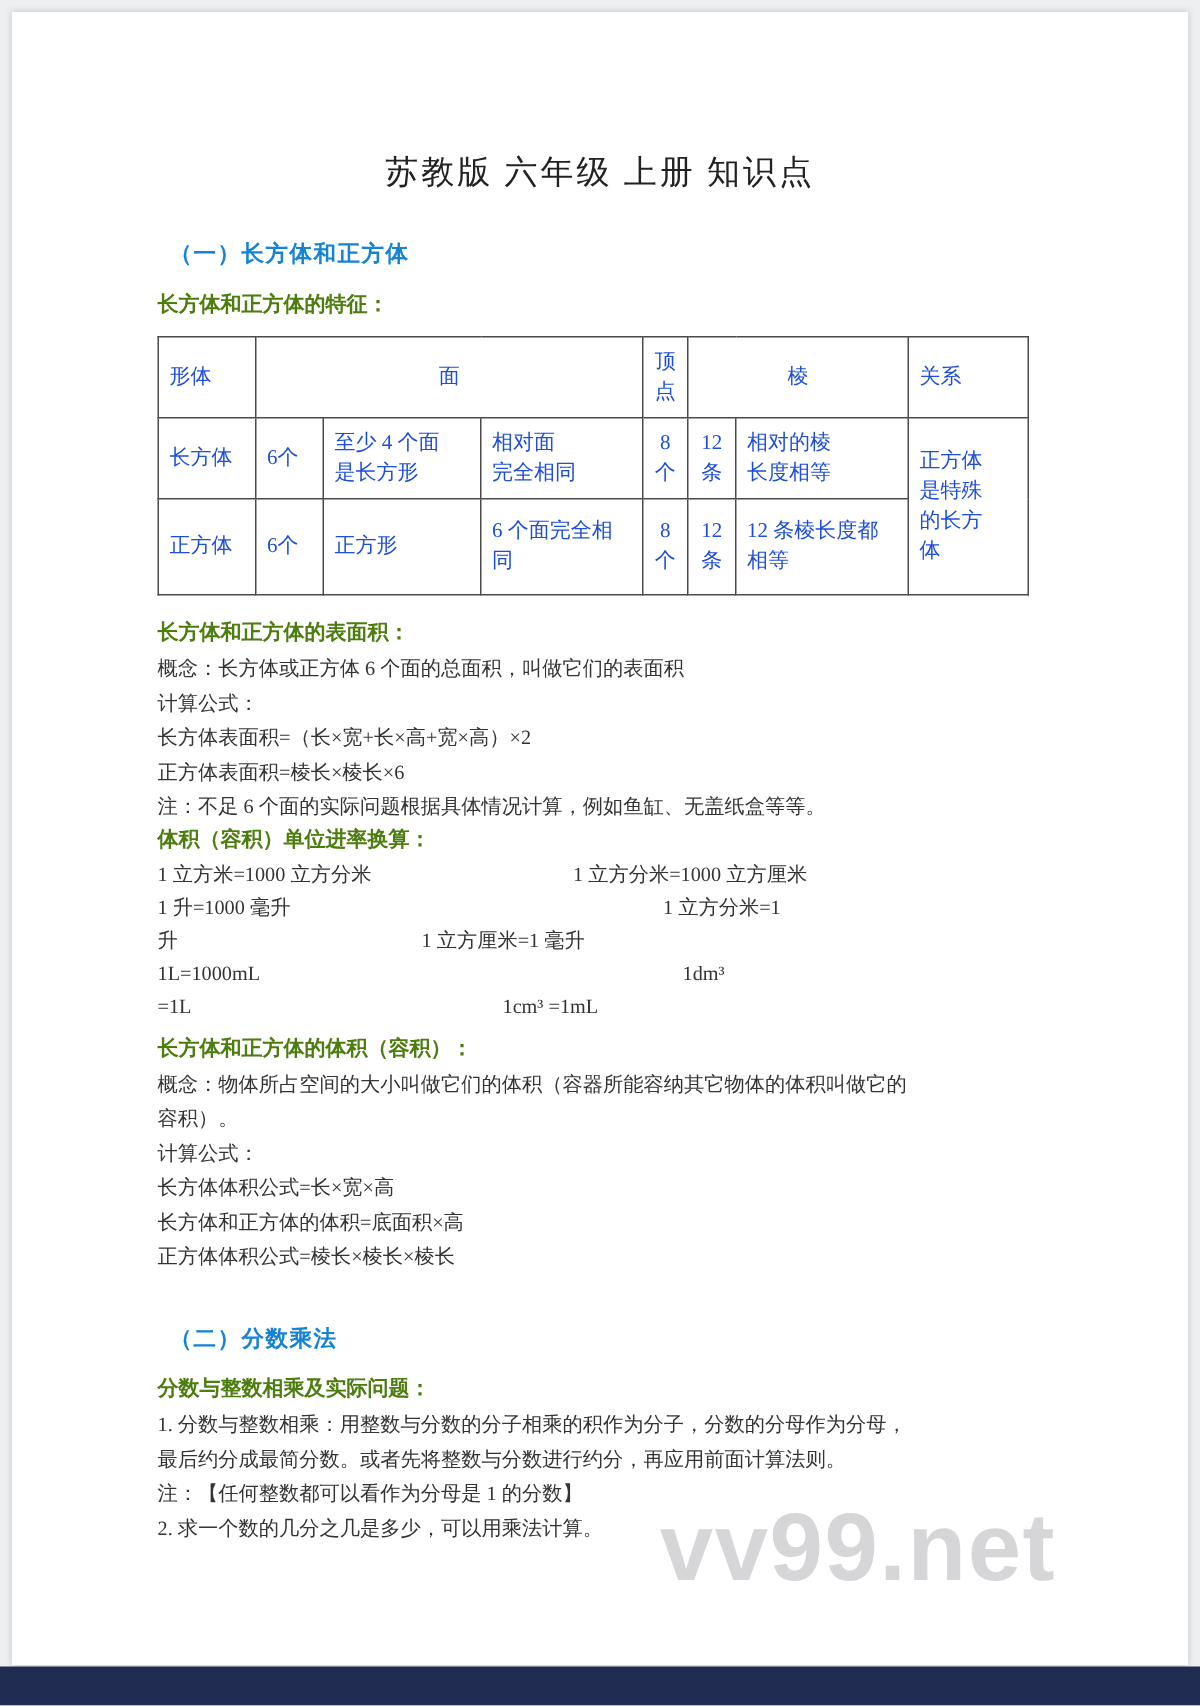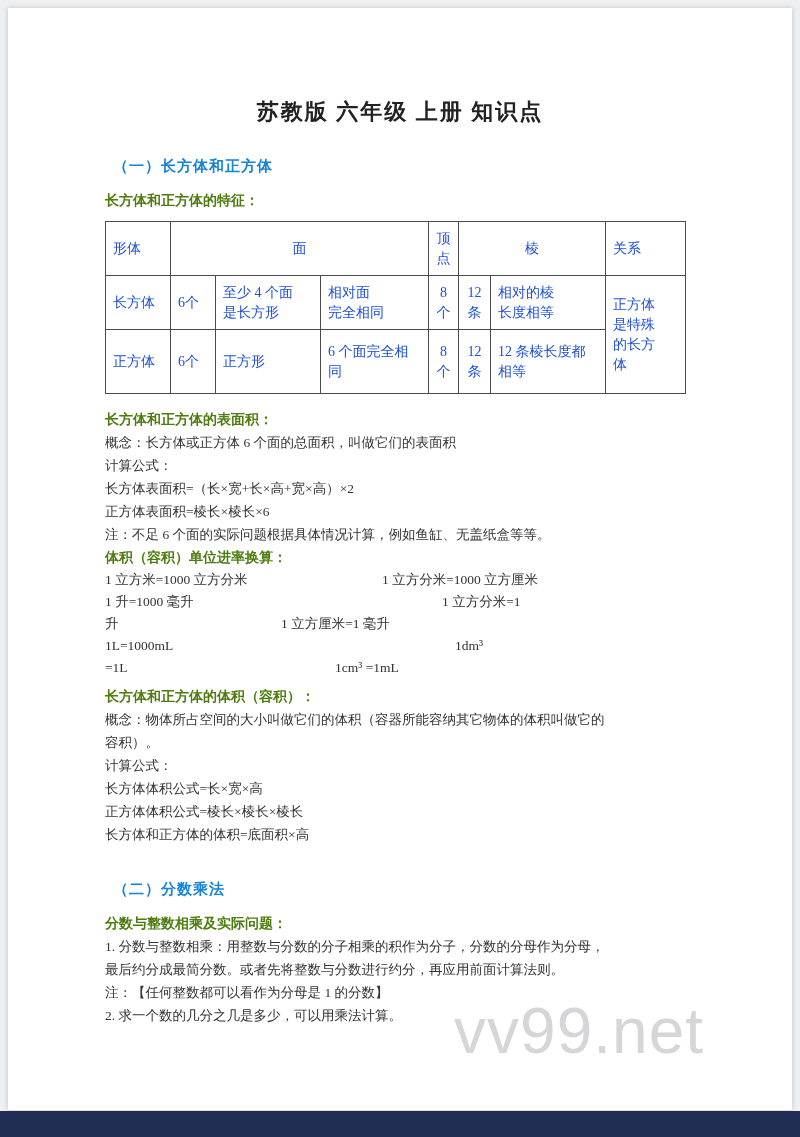--- a/index.html
+++ b/index.html
@@ -10,27 +10,26 @@
     overflow: hidden;
   }
   .viewport { position: relative; width: 800px; height: 1137px; }
   .page {
     position: absolute; top: 8px; left: 8px;
     width: 784px; height: 1102px;
     background: #ffffff;
     box-shadow: 0 0 5px rgba(0,0,0,0.18);
   }
   .doc-title {
-    padding-top: 57px;
+    padding-top: 92px;
     text-align: center;
     font-size: 22px;
-    font-weight: 700;
+    font-weight: 400;
     color: #222;
     letter-spacing: 2px;
-    margin-top: 32px;
   }
   .content {
     margin: 0 90px 0 97px;
     color: #333;
     font-size: 13.5px;
   }
   .sec-heading {
     margin-top: 30px;
     font-size: 15px;
     font-weight: bold;
@@ -70,21 +69,21 @@
   .o4 .rcol { left: 176px; }
   .o5 .rcol { left: 350px; }
   .o6 .rcol { left: 230px; }
   .gap-sm { margin-top: 6px; }
   .watermark {
     position: absolute;
     right: 88px;
     bottom: 42px;
     font-family: "Liberation Sans", "DejaVu Sans", sans-serif;
     font-size: 64px;
-    font-weight: normal;
+    font-weight: bold;
     color: #d6d6d8;
     letter-spacing: 1px;
     pointer-events: none;
   }
   .footer-bar {
     position: absolute;
     left: 0; bottom: 0;
     width: 800px; height: 26px;
     background: #202c52;
   }
@@ -184,22 +183,22 @@
       <div class="u-row o6">
         <span>=1L</span>
         <span class="rcol">1cm³ =1mL</span>
       </div>
 
       <div class="line bold gap-sm">长方体和正方体的体积（容积）：</div>
       <div class="line">概念：物体所占空间的大小叫做它们的体积（容器所能容纳其它物体的体积叫做它的</div>
       <div class="line">容积）。</div>
       <div class="line">计算公式：</div>
       <div class="line">长方体体积公式=长×宽×高</div>
+      <div class="line">长方体和正方体的体积=底面积×高</div>
       <div class="line">正方体体积公式=棱长×棱长×棱长</div>
-      <div class="line">长方体和正方体的体积=底面积×高</div>
 
       <h2 class="sec-heading second">（二）分数乘法</h2>
 
       <div class="line bold caption">分数与整数相乘及实际问题：</div>
       <div class="line">1. 分数与整数相乘：用整数与分数的分子相乘的积作为分子，分数的分母作为分母，</div>
       <div class="line">最后约分成最简分数。或者先将整数与分数进行约分，再应用前面计算法则。</div>
       <div class="line">注：【任何整数都可以看作为分母是 1 的分数】</div>
       <div class="line">2. 求一个数的几分之几是多少，可以用乘法计算。</div>
 
     </div>

